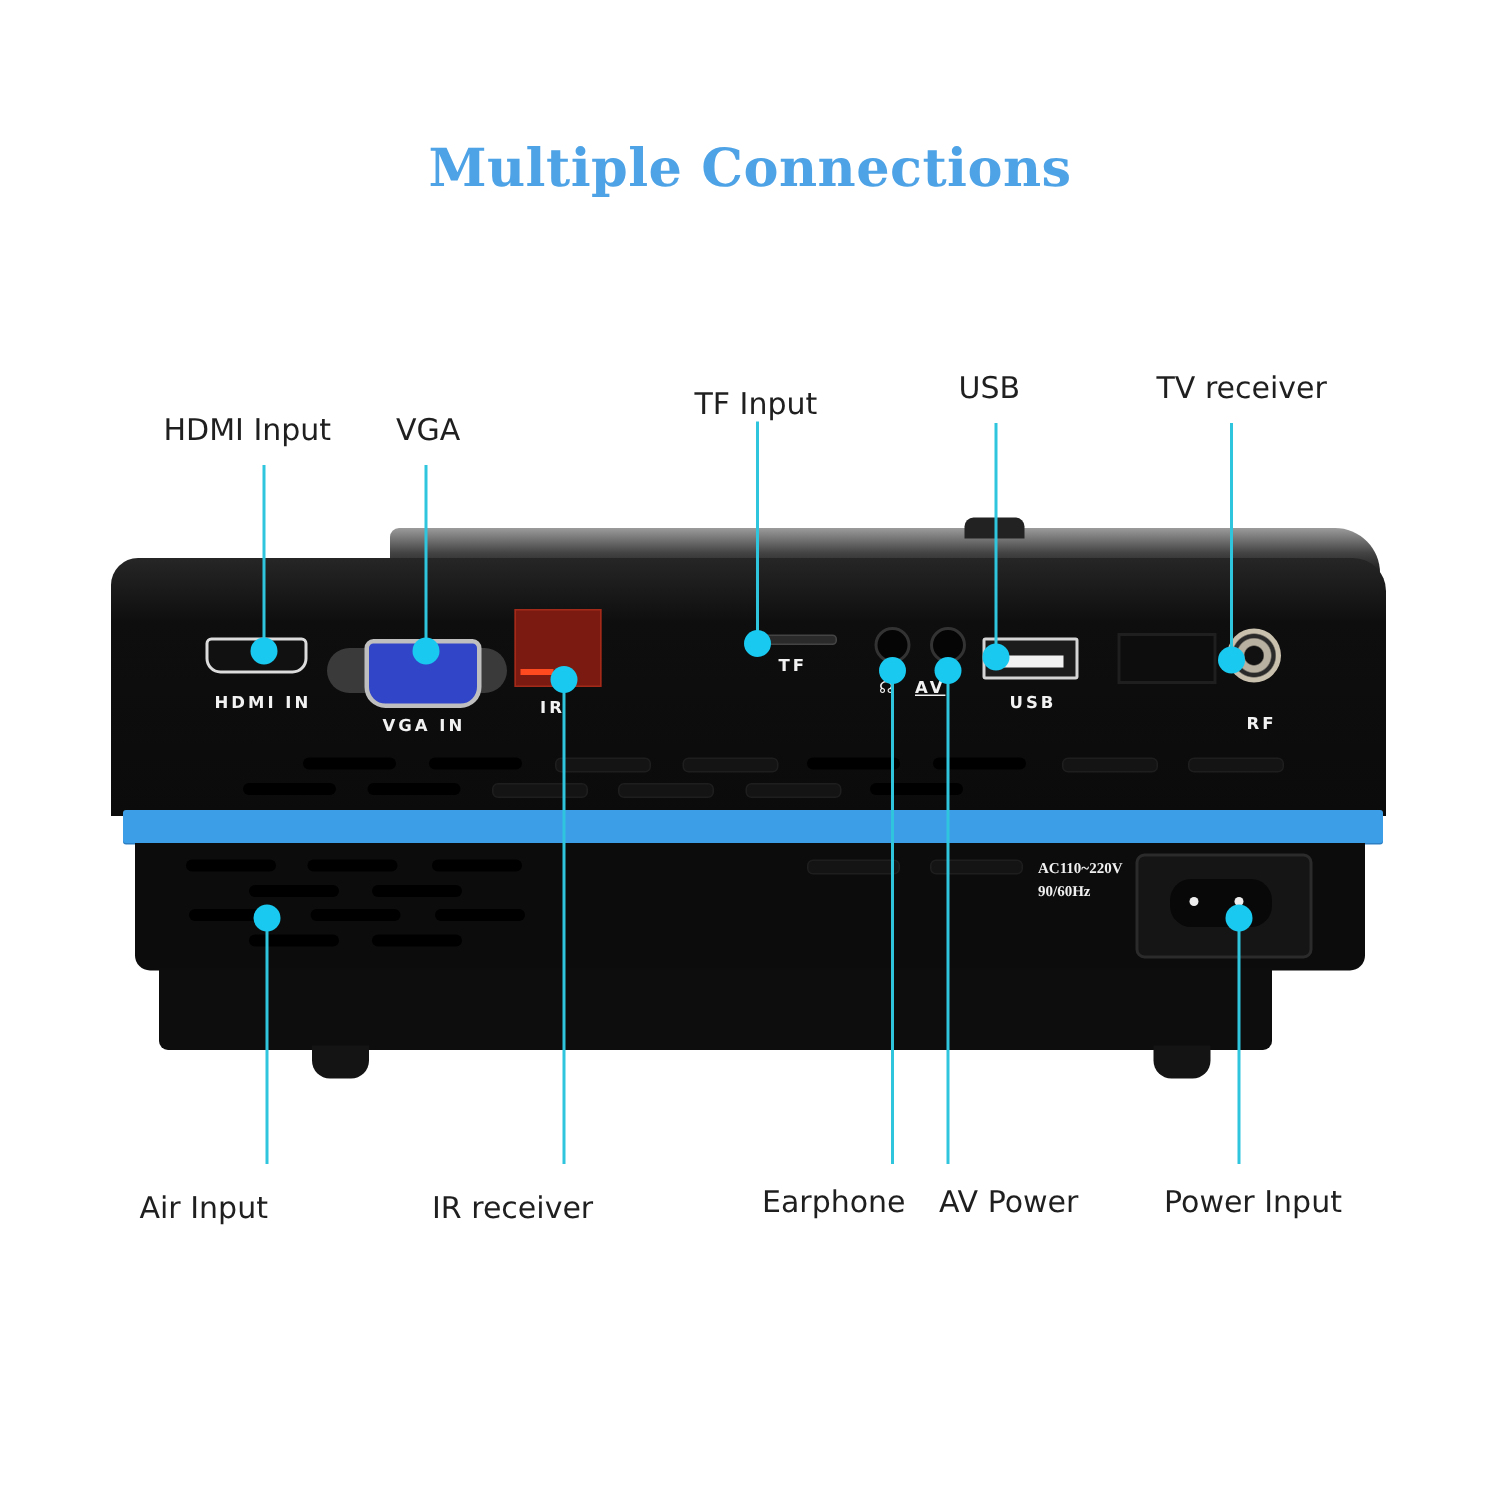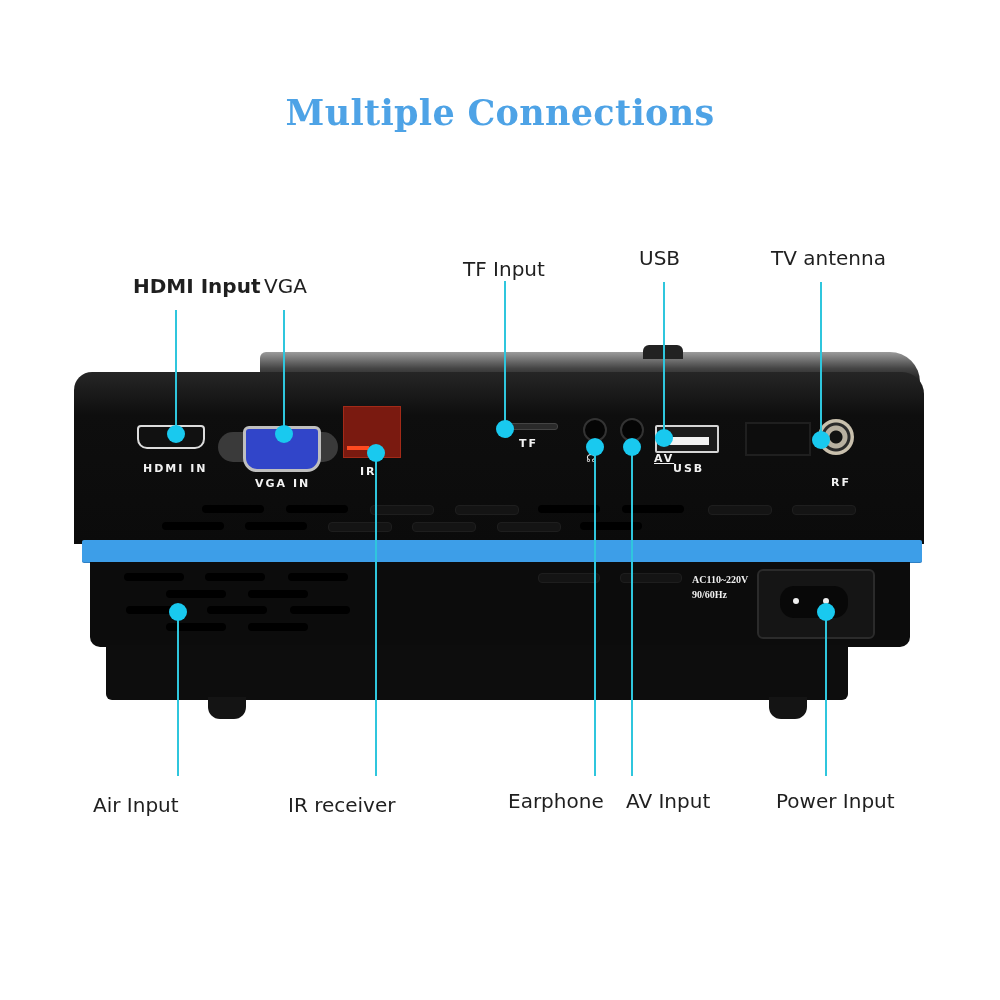--- a/index.html
+++ b/index.html
@@ -92,71 +92,71 @@
   <div class="ir"></div>
   <div class="ir-bar"></div>
   <div class="port-text" style="left:360px;top:465px;">IR</div>
 
   <div class="tf"></div>
   <div class="port-text" style="left:519px;top:437px;">TF</div>
 
   <div class="jack" style="left:583px;top:418px;"></div>
   <div class="port-text" style="left:586px;top:452px;">☊</div>
   <div class="jack" style="left:620px;top:418px;"></div>
-  <div class="port-text" style="left:654px;top:452px;text-decoration:underline;">AV</div>
+  <div class="port-text" style="left:610px;top:452px;text-decoration:underline;">AV</div>
 
   <div class="usb"></div>
   <div class="usb-tongue"></div>
   <div class="port-text" style="left:673px;top:462px;">USB</div>
 
   <div class="rf-box"></div>
   <div class="rf-ring"></div>
   <div class="port-text" style="left:831px;top:476px;">RF</div>
 
   <div class="spec">
     <div>AC110~220V</div>
     <div>90/60Hz</div>
   </div>
   <div class="power-panel"></div>
   <div class="power-socket"></div>
   <div class="pin" style="left:793px;top:598px;"></div>
   <div class="pin" style="left:823px;top:598px;"></div>
 </div>
 
-<div class="label" style="left:133px;top:274px;font-weight:bold;">HDMI Input</div>
+<div class="label" style="left:109px;top:274px;">HDMI Input</div>
 <div class="line" style="left:175px;top:310px;height:124px;"></div>
 <div class="dot" style="left:176px;top:434px;"></div>
 
 <div class="label" style="left:264px;top:274px;">VGA</div>
 <div class="line" style="left:283px;top:310px;height:124px;"></div>
 <div class="dot" style="left:284px;top:434px;"></div>
 
 <div class="label" style="left:463px;top:257px;">TF  Input</div>
 <div class="line" style="left:504px;top:281px;height:147px;"></div>
 <div class="dot" style="left:505px;top:429px;"></div>
 
 <div class="label" style="left:639px;top:246px;">USB</div>
 <div class="line" style="left:663px;top:282px;height:156px;"></div>
 <div class="dot" style="left:664px;top:438px;"></div>
 
-<div class="label" style="left:771px;top:246px;">TV antenna</div>
+<div class="label" style="left:771px;top:246px;">TV receiver</div>
 <div class="line" style="left:820px;top:282px;height:158px;"></div>
 <div class="dot" style="left:821px;top:440px;"></div>
 
 <div class="dot" style="left:178px;top:612px;"></div>
 <div class="line" style="left:177px;top:612px;height:164px;"></div>
 <div class="label" style="left:93px;top:793px;">Air Input</div>
 
 <div class="dot" style="left:376px;top:453px;"></div>
 <div class="line" style="left:375px;top:453px;height:323px;"></div>
 <div class="label" style="left:288px;top:793px;">IR  receiver</div>
 
 <div class="dot" style="left:595px;top:447px;"></div>
 <div class="line" style="left:594px;top:447px;height:329px;"></div>
 <div class="label" style="left:508px;top:789px;">Earphone</div>
 
 <div class="dot" style="left:632px;top:447px;"></div>
 <div class="line" style="left:631px;top:447px;height:329px;"></div>
-<div class="label" style="left:626px;top:789px;">AV Input</div>
+<div class="label" style="left:626px;top:789px;">AV Power</div>
 
 <div class="dot" style="left:826px;top:612px;"></div>
 <div class="line" style="left:825px;top:612px;height:164px;"></div>
 <div class="label" style="left:776px;top:789px;">Power Input</div>
 
 </body></html>

